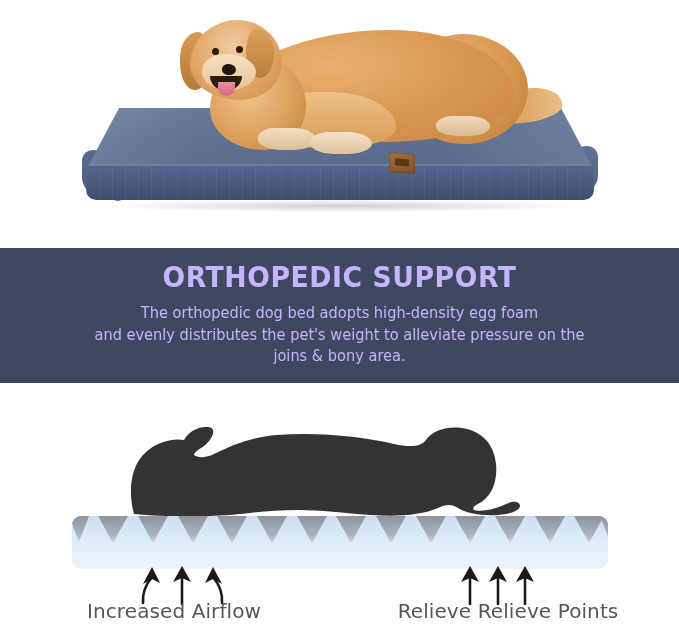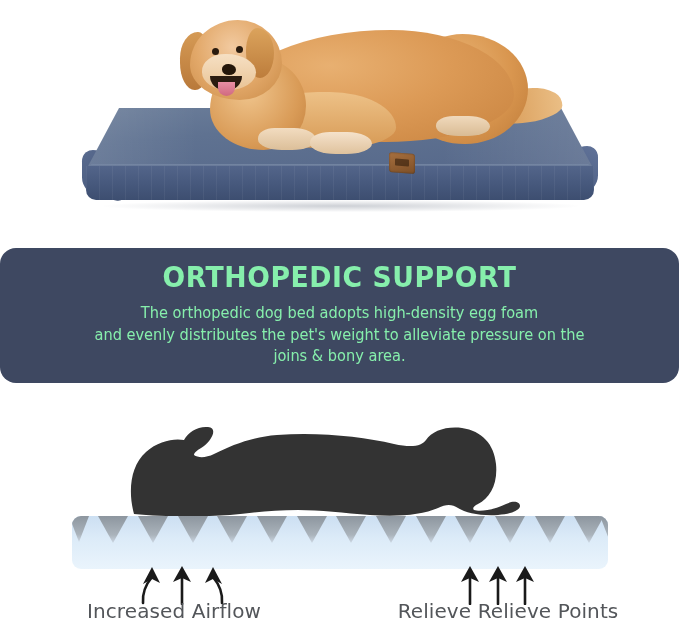--- a/index.html
+++ b/index.html
@@ -146,22 +146,21 @@
     border-radius:50% 60% 60% 40% / 60% 60% 40% 40%;
     transform:rotate(-8deg);
   }
 
   
   .banner{
     position:absolute;left:0;top:248px;width:679px;height:135px;
     box-sizing:border-box;
     padding:14px 44px 0 44px;
     text-align:center;
-    color:#86efac;
-    border-radius:16px;
+    color:#c4b5fd;
   }
   .banner-title{
     font-size:29px;font-weight:bold;letter-spacing:.6px;
     line-height:1.1;margin:0 0 9px 0;
     font-family:"DejaVu Sans", sans-serif;
     transform:scaleX(.92);
   }
   .banner-body{
     font-size:15.5px;line-height:1.40;margin:0;font-weight:400;
     font-family:"DejaVu Sans", sans-serif;

